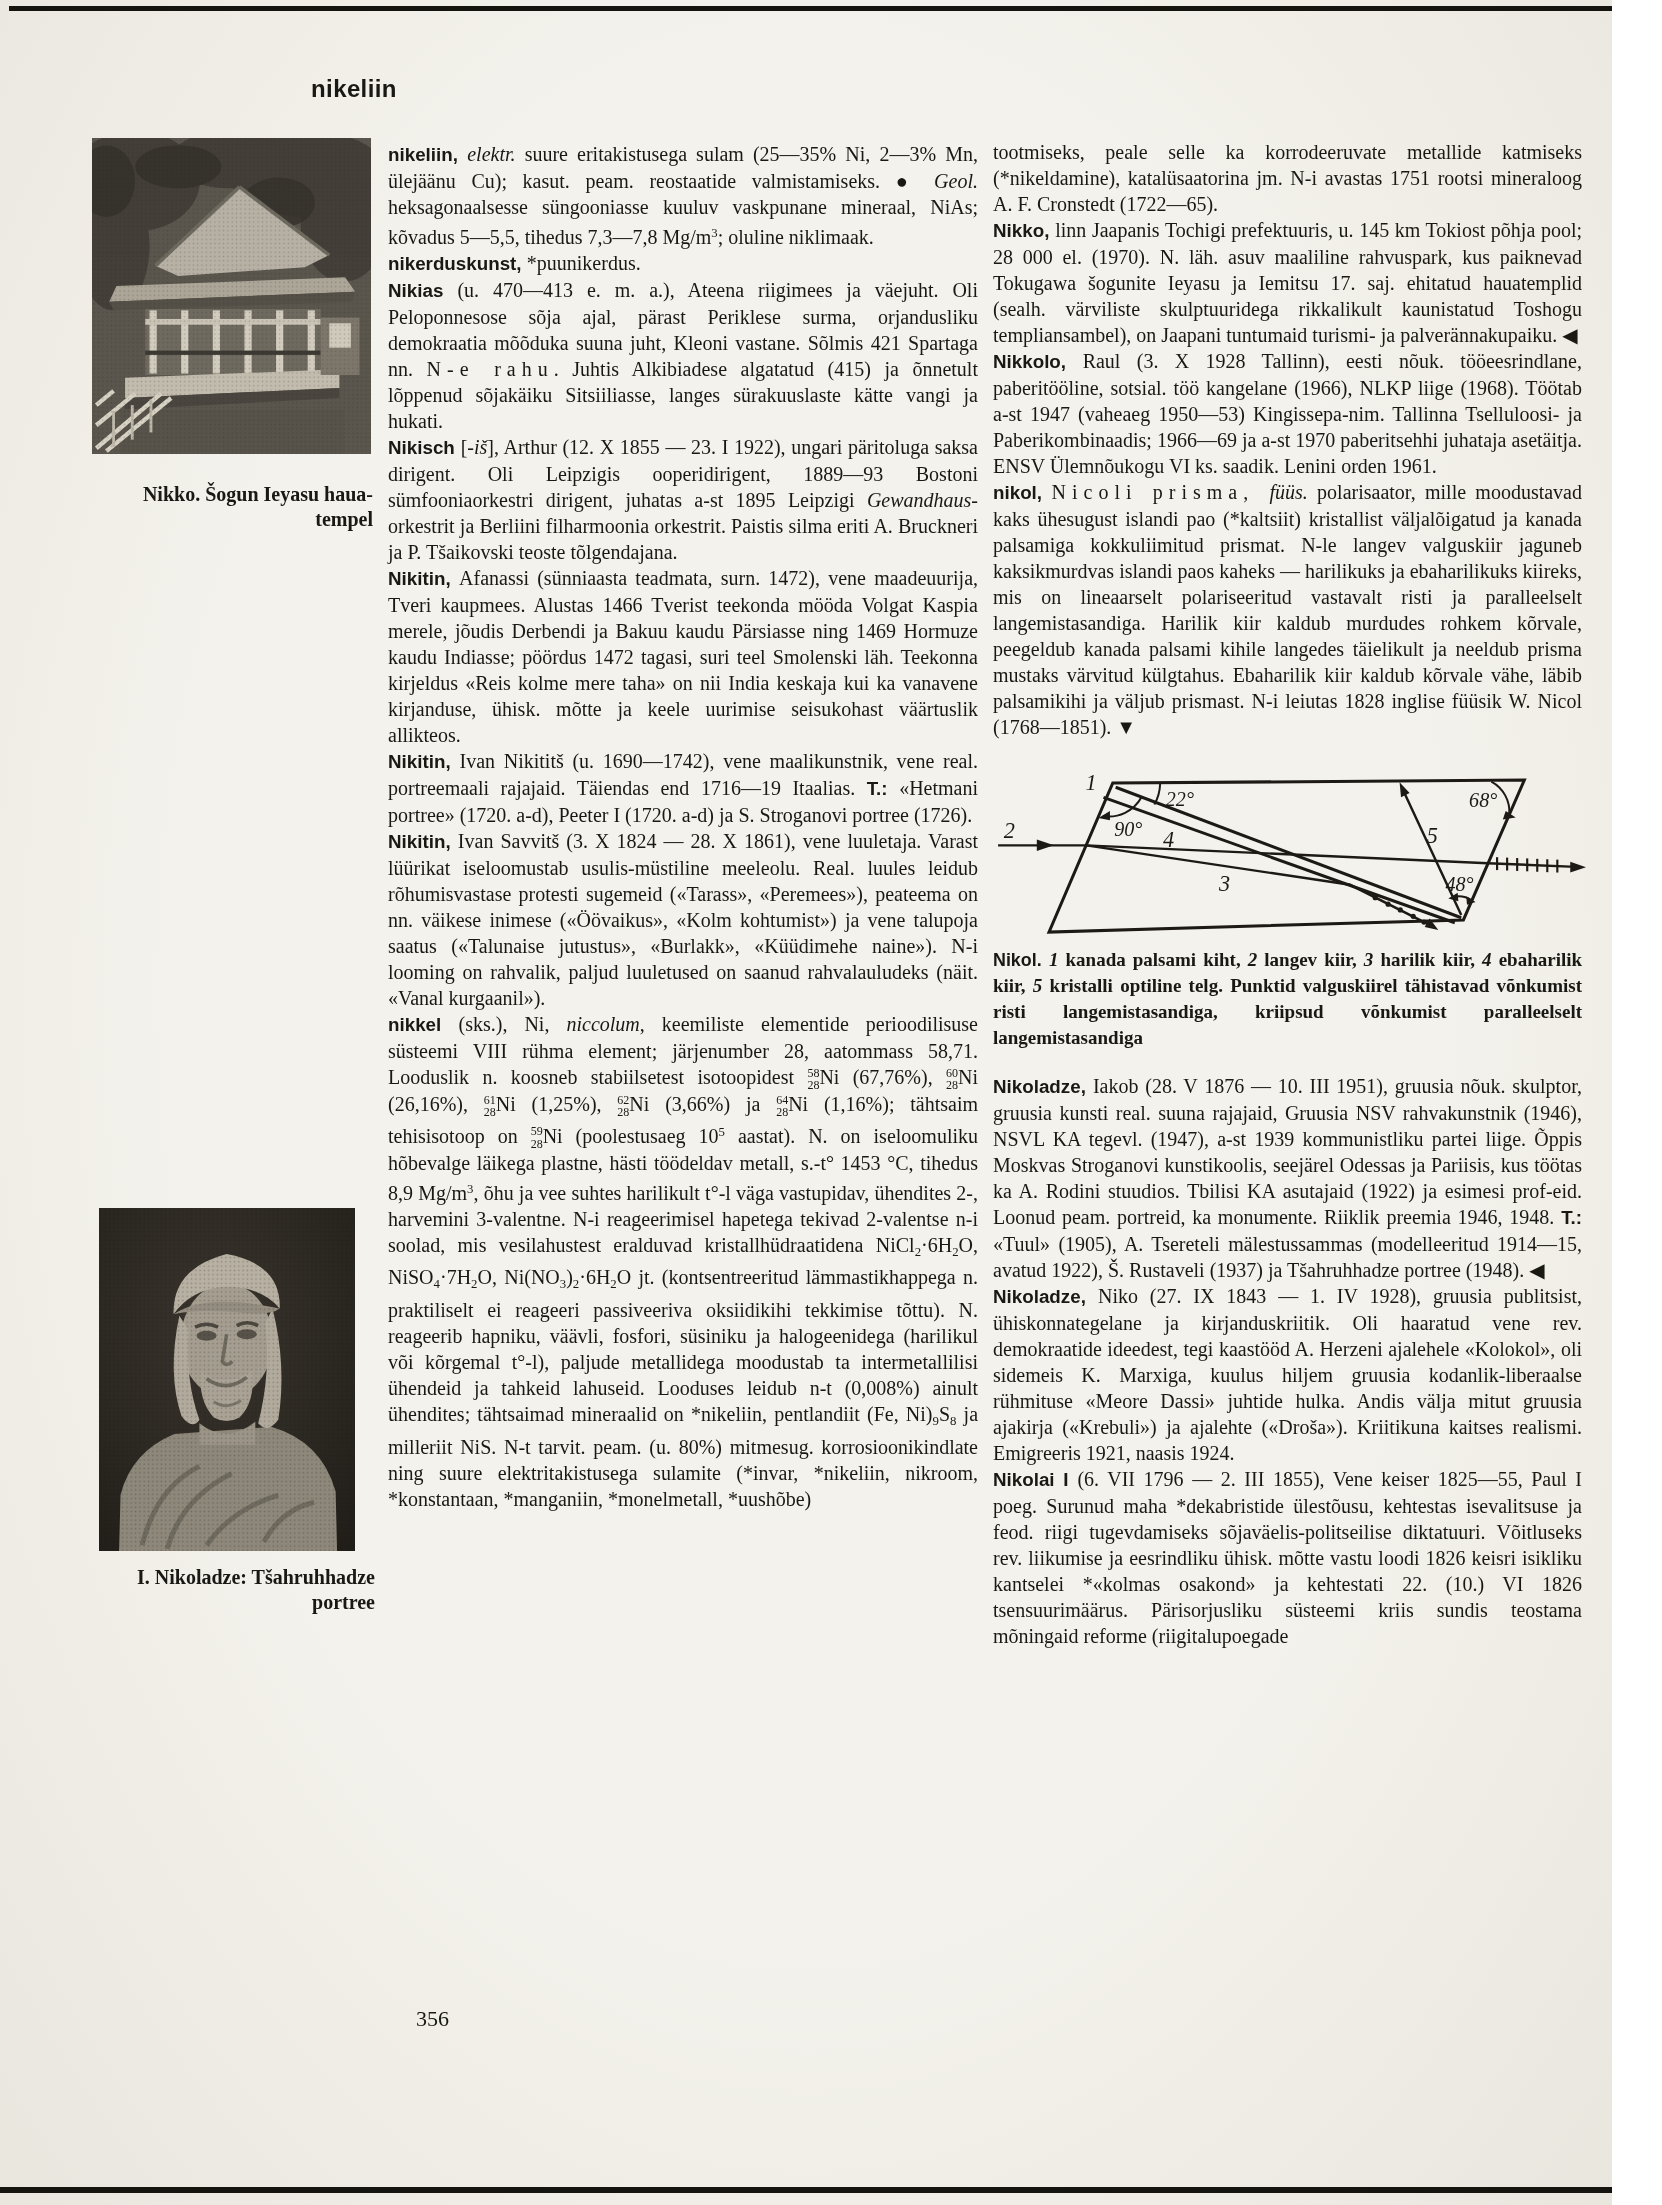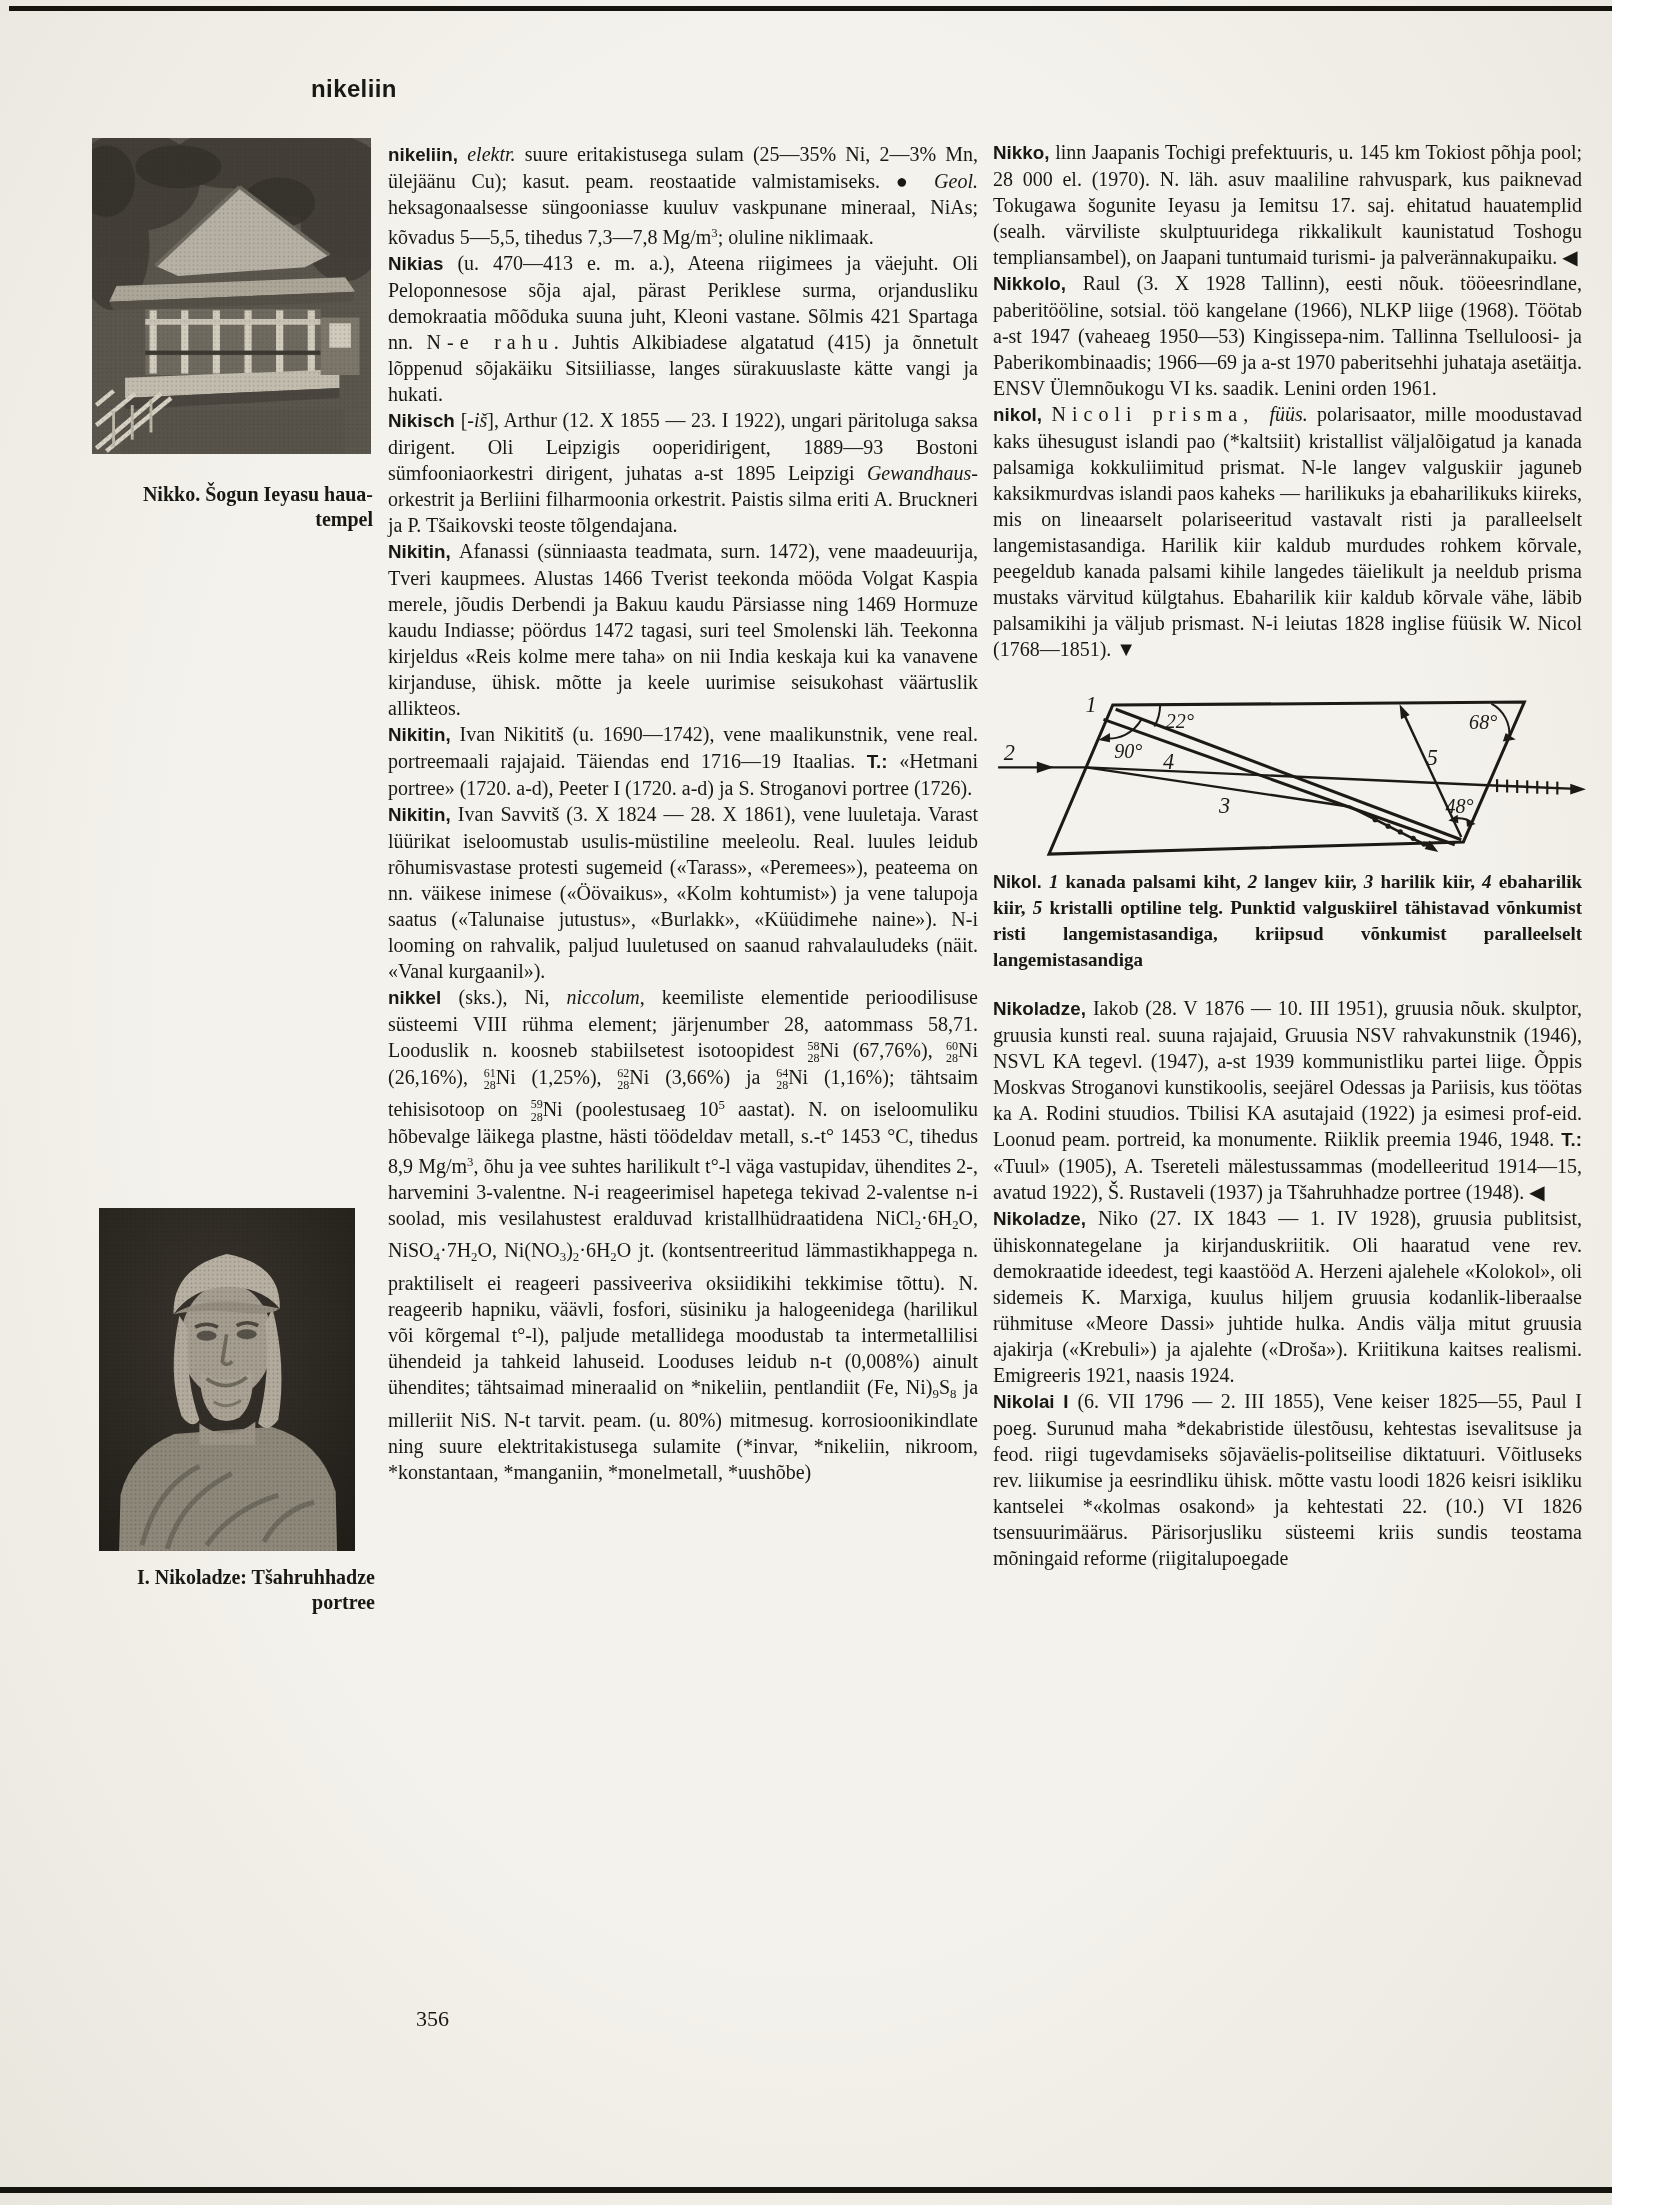--- a/index.html
+++ b/index.html
@@ -143,28 +143,30 @@
       <rect width="357" height="478" fill="url(#htB)" opacity="0.25"></rect>
     </svg>
   </figure>
   <div class="figcap figcap-bust">
     <span>I. Nikoladze: Tšahruhhadze</span><br>
     <span>portree</span>
   </div>
 
   <div id="col-left" class="col">
       <p class="para"><span class="hw">nikeliin, </span><span class="it">elektr. </span><span>suure eritakistusega sulam (25—35% Ni, 2—3% Mn, ülejäänu Cu); kasut. peam. reostaatide valmistamiseks. ● </span><span class="it">Geol. </span><span>heksagonaalsesse süngooniasse kuuluv vaskpunane mineraal, NiAs; kõvadus 5—5,5, tihedus 7,3—7,8 Mg/m</span><span class="su">3</span><span>; oluline niklimaak.</span></p>
+      <p class="para"><span class="hw">nikerduskunst, </span><span>*puunikerdus.</span></p>
       <p class="para"><span class="hw">Nikias </span><span>(u. 470—413 e. m. a.), Ateena riigimees ja väejuht. Oli Peloponnesose sõja ajal, pärast Periklese surma, orjandusliku demokraatia mõõduka suuna juht, Kleoni vastane. Sõlmis 421 Spartaga nn. </span><span class="lsp">N-e rahu</span><span>. Juhtis Alkibiadese algatatud (415) ja õnnetult lõppenud sõjakäiku Sitsiiliasse, langes sürakuuslaste kätte vangi ja hukati.</span></p>
       <p class="para"><span class="hw">Nikisch </span><span>[-</span><span class="it">iš</span><span>], Arthur (12. X 1855 — 23. I 1922), ungari päritoluga saksa dirigent. Oli Leipzigis ooperidirigent, 1889—93 Bostoni sümfooniaorkestri dirigent, juhatas a-st 1895 Leipzigi </span><span class="it">Gewandhaus</span><span>-orkestrit ja Berliini filharmoonia orkestrit. Paistis silma eriti A. Bruckneri ja P. Tšaikovski teoste tõlgendajana.</span></p>
       <p class="para"><span class="hw">Nikitin, </span><span>Afanassi (sünniaasta teadmata, surn. 1472), vene maadeuurija, Tveri kaupmees. Alustas 1466 Tverist teekonda mööda Volgat Kaspia merele, jõudis Derbendi ja Bakuu kaudu Pärsiasse ning 1469 Hormuze kaudu Indiasse; pöördus 1472 tagasi, suri teel Smolenski läh. Teekonna kirjeldus «Reis kolme mere taha» on nii India keskaja kui ka vanavene kirjanduse, ühisk. mõtte ja keele uurimise seisukohast väärtuslik allikteos.</span></p>
       <p class="para"><span class="hw">Nikitin, </span><span>Ivan Nikititš (u. 1690—1742), vene maalikunstnik, vene real. portreemaali rajajaid. Täiendas end 1716—19 Itaalias. </span><span class="hw">T.:</span><span> «Hetmani portree» (1720. a-d), Peeter I (1720. a-d) ja S. Stroganovi portree (1726).</span></p>
       <p class="para"><span class="hw">Nikitin, </span><span>Ivan Savvitš (3. X 1824 — 28. X 1861), vene luuletaja. Varast lüürikat iseloomustab usulis-müstiline meeleolu. Real. luules leidub rõhumisvastase protesti sugemeid («Tarass», «Peremees»), peateema on nn. väikese inimese («Öövaikus», «Kolm kohtumist») ja vene talupoja saatus («Talunaise jutustus», «Burlakk», «Küüdimehe naine»). N-i looming on rahvalik, paljud luuletused on saanud rahvalauludeks (näit. «Vanal kurgaanil»).</span></p>
       <p class="para"><span class="hw">nikkel </span><span>(sks.), Ni, </span><span class="it">niccolum</span><span>, keemiliste elementide perioodilisuse süsteemi VIII rühma element; järjenumber 28, aatommass 58,71. Looduslik n. koosneb stabiilsetest isotoopidest </span><span class="iso"><span>58</span><span>28</span></span><span>Ni (67,76%), </span><span class="iso"><span>60</span><span>28</span></span><span>Ni (26,16%), </span><span class="iso"><span>61</span><span>28</span></span><span>Ni (1,25%), </span><span class="iso"><span>62</span><span>28</span></span><span>Ni (3,66%) ja </span><span class="iso"><span>64</span><span>28</span></span><span>Ni (1,16%); tähtsaim tehisisotoop on </span><span class="iso"><span>59</span><span>28</span></span><span>Ni (poolestusaeg 10</span><span class="su">5</span><span> aastat). N. on iseloomuliku hõbevalge läikega plastne, hästi töödeldav metall, s.-t° 1453 °C, tihedus 8,9 Mg/m</span><span class="su">3</span><span>, õhu ja vee suhtes harilikult t°-l väga vastupidav, ühendites 2-, harvemini 3-valentne. N-i reageerimisel hapetega tekivad 2-valentse n-i soolad, mis vesilahustest eralduvad kristallhüdraatidena NiCl</span><span class="sb">2</span><span>·6H</span><span class="sb">2</span><span>O, NiSO</span><span class="sb">4</span><span>·7H</span><span class="sb">2</span><span>O, Ni(NO</span><span class="sb">3</span><span>)</span><span class="sb">2</span><span>·6H</span><span class="sb">2</span><span>O jt. (kontsentreeritud lämmastikhappega n. praktiliselt ei reageeri passiveeriva oksiidikihi tekkimise tõttu). N. reageerib hapniku, väävli, fosfori, süsiniku ja halogeenidega (harilikul või kõrgemal t°-l), paljude metallidega moodustab ta intermetallilisi ühendeid ja tahkeid lahuseid. Looduses leidub n-t (0,008%) ainult ühendites; tähtsaimad mineraalid on *nikeliin, pentlandiit (Fe, Ni)</span><span class="sb">9</span><span>S</span><span class="sb">8</span><span> ja milleriit NiS. N-t tarvit. peam. (u. 80%) mitmesug. korrosioonikindlate ning suure elektritakistusega sulamite (*invar, *nikeliin, nikroom, *konstantaan, *manganiin, *monelmetall, *uushõbe)</span></p>
     </div>
   <div id="col-right" class="col">
+      <p class="para"><span>tootmiseks, peale selle ka korrodeeruvate metallide katmiseks (*nikeldamine), katalüsaatorina jm. N-i avastas 1751 rootsi mineraloog A. F. Cronstedt (1722—65).</span></p>
       <p class="para"><span class="hw">Nikko, </span><span>linn Jaapanis Tochigi prefektuuris, u. 145 km Tokiost põhja pool; 28 000 el. (1970). N. läh. asuv maaliline rahvuspark, kus paiknevad Tokugawa šogunite Ieyasu ja Iemitsu 17. saj. ehitatud hauatemplid (sealh. värviliste skulptuuridega rikkalikult kaunistatud Toshogu templiansambel), on Jaapani tuntumaid turismi- ja palverännakupaiku. </span><span>◀</span></p>
       <p class="para"><span class="hw">Nikkolo, </span><span>Raul (3. X 1928 Tallinn), eesti nõuk. tööeesrindlane, paberitööline, sotsial. töö kangelane (1966), NLKP liige (1968). Töötab a-st 1947 (vaheaeg 1950—53) Kingissepa-nim. Tallinna Tselluloosi- ja Paberikombinaadis; 1966—69 ja a-st 1970 paberitsehhi juhataja asetäitja. ENSV Ülemnõukogu VI ks. saadik. Lenini orden 1961.</span></p>
       <p class="para"><span class="hw">nikol, </span><span class="lsp">Nicoli prisma, </span><span class="it">füüs. </span><span>polarisaator, mille moodustavad kaks ühesugust islandi pao (*kaltsiit) kristallist väljalõigatud ja kanada palsamiga kokkuliimitud prismat. N-le langev valguskiir jaguneb kaksikmurdvas islandi paos kaheks — harilikuks ja ebaharilikuks kiireks, mis on lineaarselt polariseeritud vastavalt risti ja paralleelselt langemistasandiga. Harilik kiir kaldub murdudes rohkem kõrvale, peegeldub kanada palsami kihile langedes täielikult ja neeldub prisma mustaks värvitud külgtahus. Ebaharilik kiir kaldub kõrvale vähe, läbib palsamikihi ja väljub prismast. N-i leiutas 1828 inglise füüsik W. Nicol (1768—1851). </span><span>▼</span></p>
       <svg id="nicol-diagram" class="diagram" viewBox="0 0 910 265" style="display: block;font-size:28px">
       <g stroke="#1d1a15" fill="none" stroke-width="4.2">
         <polygon points="166,46 740,42 655,237 77,254"></polygon>
         <line x1="170" y1="52" x2="652" y2="234"></line>
         <line x1="153" y1="66" x2="643" y2="241"></line>
       </g>
       <g stroke="#1d1a15" fill="none" stroke-width="3.4">

